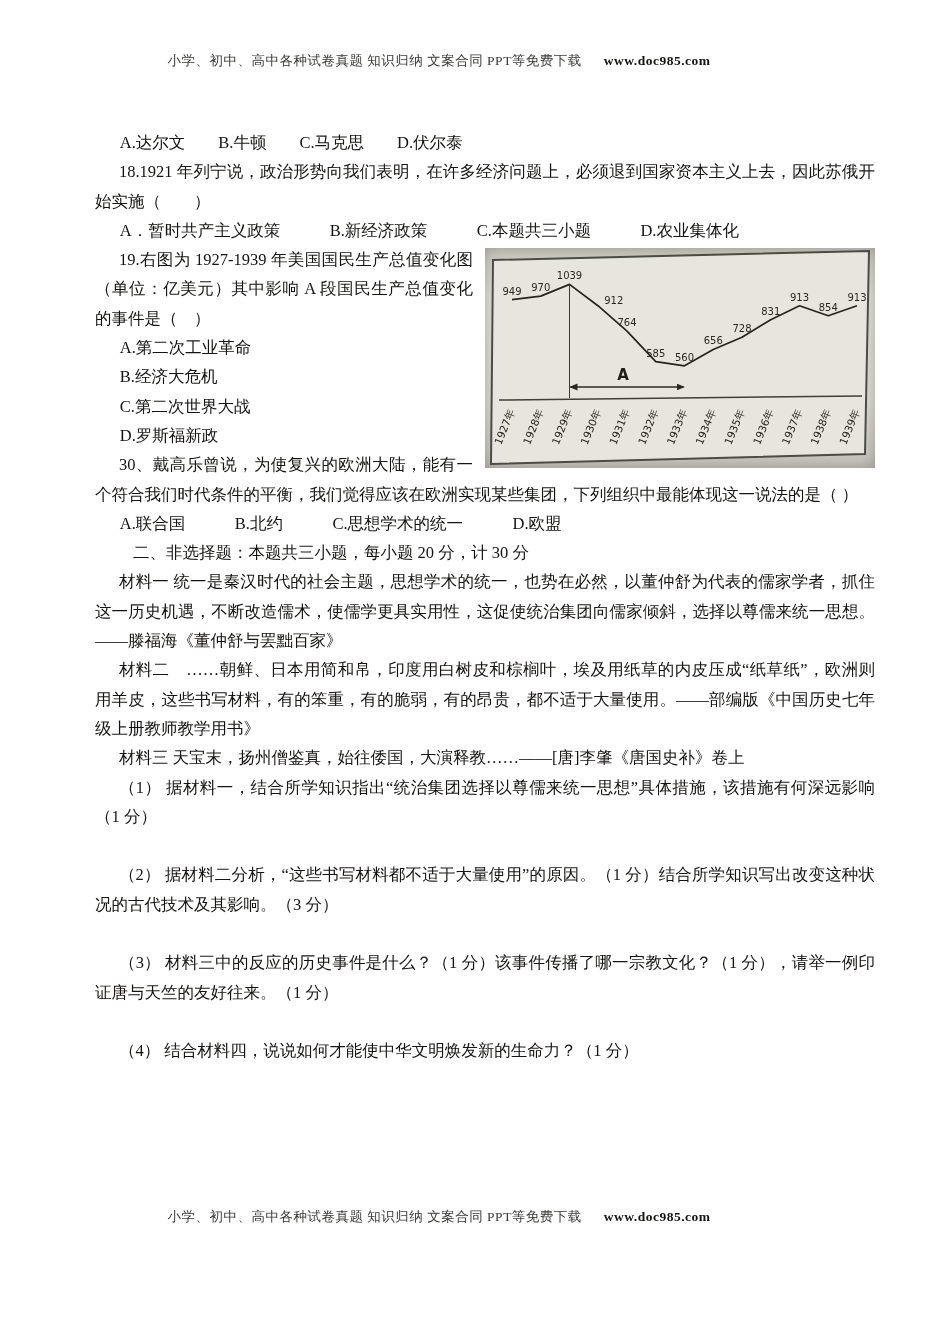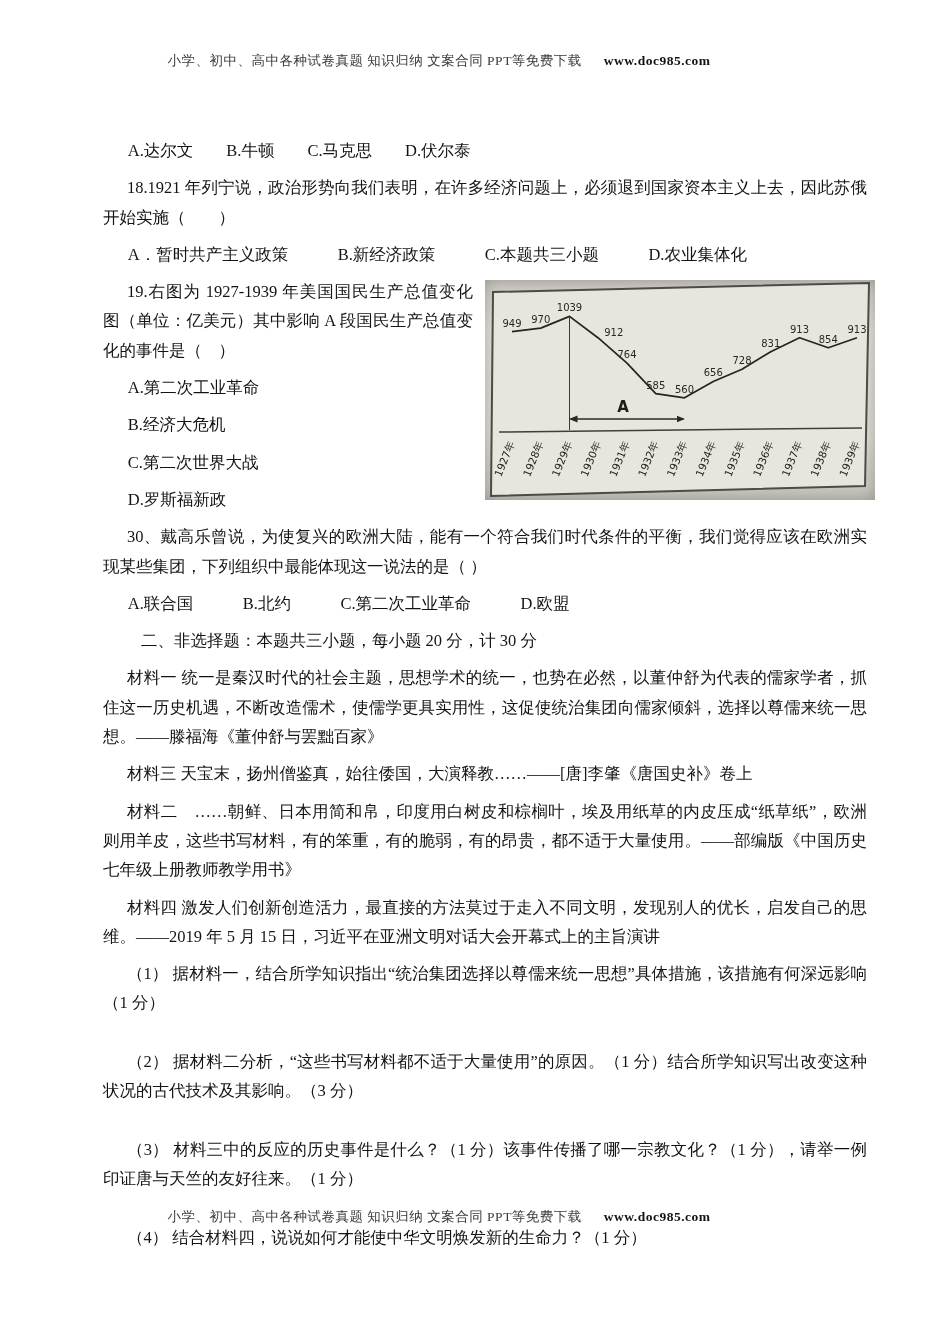--- a/index.html
+++ b/index.html
@@ -5,21 +5,21 @@
   html,body{margin:0;padding:0;background:#ffffff;}
   .page{position:relative;width:878px;height:1344px;background:#ffffff;overflow:hidden;
         font-family:"Liberation Serif","DejaVu Serif",serif;color:#151412;}
   .runhead,.runfoot{position:absolute;left:0;width:100%;text-align:center;
         font-size:13.5px;color:#3a3a38;letter-spacing:.5px;}
   .runhead{top:52px;}
   .runfoot{top:1208px;}
   .runhead .url,.runfoot .url{font-weight:bold;color:#151412;margin-left:18px;}
   .content{position:absolute;top:128px;left:95px;width:780px;
         font-size:16.5px;line-height:29.3px;text-align:justify;}
-  .content p{margin:8px;text-indent:1.45em;}
+  .content p{margin:0;text-indent:1.45em;}
   .content p.opt{text-indent:1.5em;}
   .content p.sec{text-indent:2.3em;}
   .content p.gap-after{margin-bottom:29.3px;}
   figure.chart{float:right;width:390px;height:220px;margin:3px 0 7px 12px;padding:0;
         background:linear-gradient(180deg,#cbc8c1 0%,#e2e0d9 22%,#dedcd5 70%,#c6c3bc 100%);
         box-shadow:inset 0 0 16px rgba(60,58,52,.35);}
   figure.chart svg{display:block;font-family:"DejaVu Sans","Liberation Sans",sans-serif;}
 </style>
 </head>
 <body>
@@ -79,26 +79,25 @@
           </svg>
       </figure>
       <p>19.右图为 1927-1939 年美国国民生产总值变化图（单位：亿美元）其中影响 A 段国民生产总值变化的事件是（　）</p>
       <p class="opt">A.第二次工业革命</p>
       <p class="opt">B.经济大危机</p>
       <p class="opt">C.第二次世界大战</p>
       <p class="opt">D.罗斯福新政</p>
       <p>30、戴高乐曾说，为使复兴的欧洲大陆，能有一个符合我们时代条件的平衡，我们觉得应该在欧洲实现某些集团，下列组织中最能体现这一说法的是（  ）</p>
     </div>
 
-    <p class="opt">A.联合国　　　B.北约　　　C.第二次工业革命　　　D.欧盟</p>
+    <p class="opt">A.联合国　　　B.北约　　　C.思想学术的统一　　　D.欧盟</p>
     <p class="sec">二、非选择题：本题共三小题，每小题 20 分，计 30 分</p>
     <p>材料一 统一是秦汉时代的社会主题，思想学术的统一，也势在必然，以董仲舒为代表的儒家学者，抓住这一历史机遇，不断改造儒术，使儒学更具实用性，这促使统治集团向儒家倾斜，选择以尊儒来统一思想。——滕福海《董仲舒与罢黜百家》</p>
+    <p>材料二　……朝鲜、日本用简和帛，印度用白树皮和棕榈叶，埃及用纸草的内皮压成“纸草纸”，欧洲则用羊皮，这些书写材料，有的笨重，有的脆弱，有的昂贵，都不适于大量使用。——部编版《中国历史七年级上册教师教学用书》</p>
     <p>材料三 天宝末，扬州僧鉴真，始往倭国，大演释教……——[唐]李肇《唐国史补》卷上</p>
-    <p>材料二　……朝鲜、日本用简和帛，印度用白树皮和棕榈叶，埃及用纸草的内皮压成“纸草纸”，欧洲则用羊皮，这些书写材料，有的笨重，有的脆弱，有的昂贵，都不适于大量使用。——部编版《中国历史七年级上册教师教学用书》</p>
-    <p>材料四 激发人们创新创造活力，最直接的方法莫过于走入不同文明，发现别人的优长，启发自己的思维。——2019 年 5 月 15 日，习近平在亚洲文明对话大会开幕式上的主旨演讲</p>
     <p class="gap-after">（1） 据材料一，结合所学知识指出“统治集团选择以尊儒来统一思想”具体措施，该措施有何深远影响（1 分）</p>
     <p class="gap-after">（2） 据材料二分析，“这些书写材料都不适于大量使用”的原因。（1 分）结合所学知识写出改变这种状况的古代技术及其影响。（3 分）</p>
     <p class="gap-after">（3） 材料三中的反应的历史事件是什么？（1 分）该事件传播了哪一宗教文化？（1 分），请举一例印证唐与天竺的友好往来。（1 分）</p>
     <p>（4） 结合材料四，说说如何才能使中华文明焕发新的生命力？（1 分）</p>
   </div>
 
   <div class="runfoot">
     <span>小学、初中、高中各种试卷真题 知识归纳 文案合同 PPT等免费下载</span>
     <span class="url">www.doc985.com</span>
   </div>

